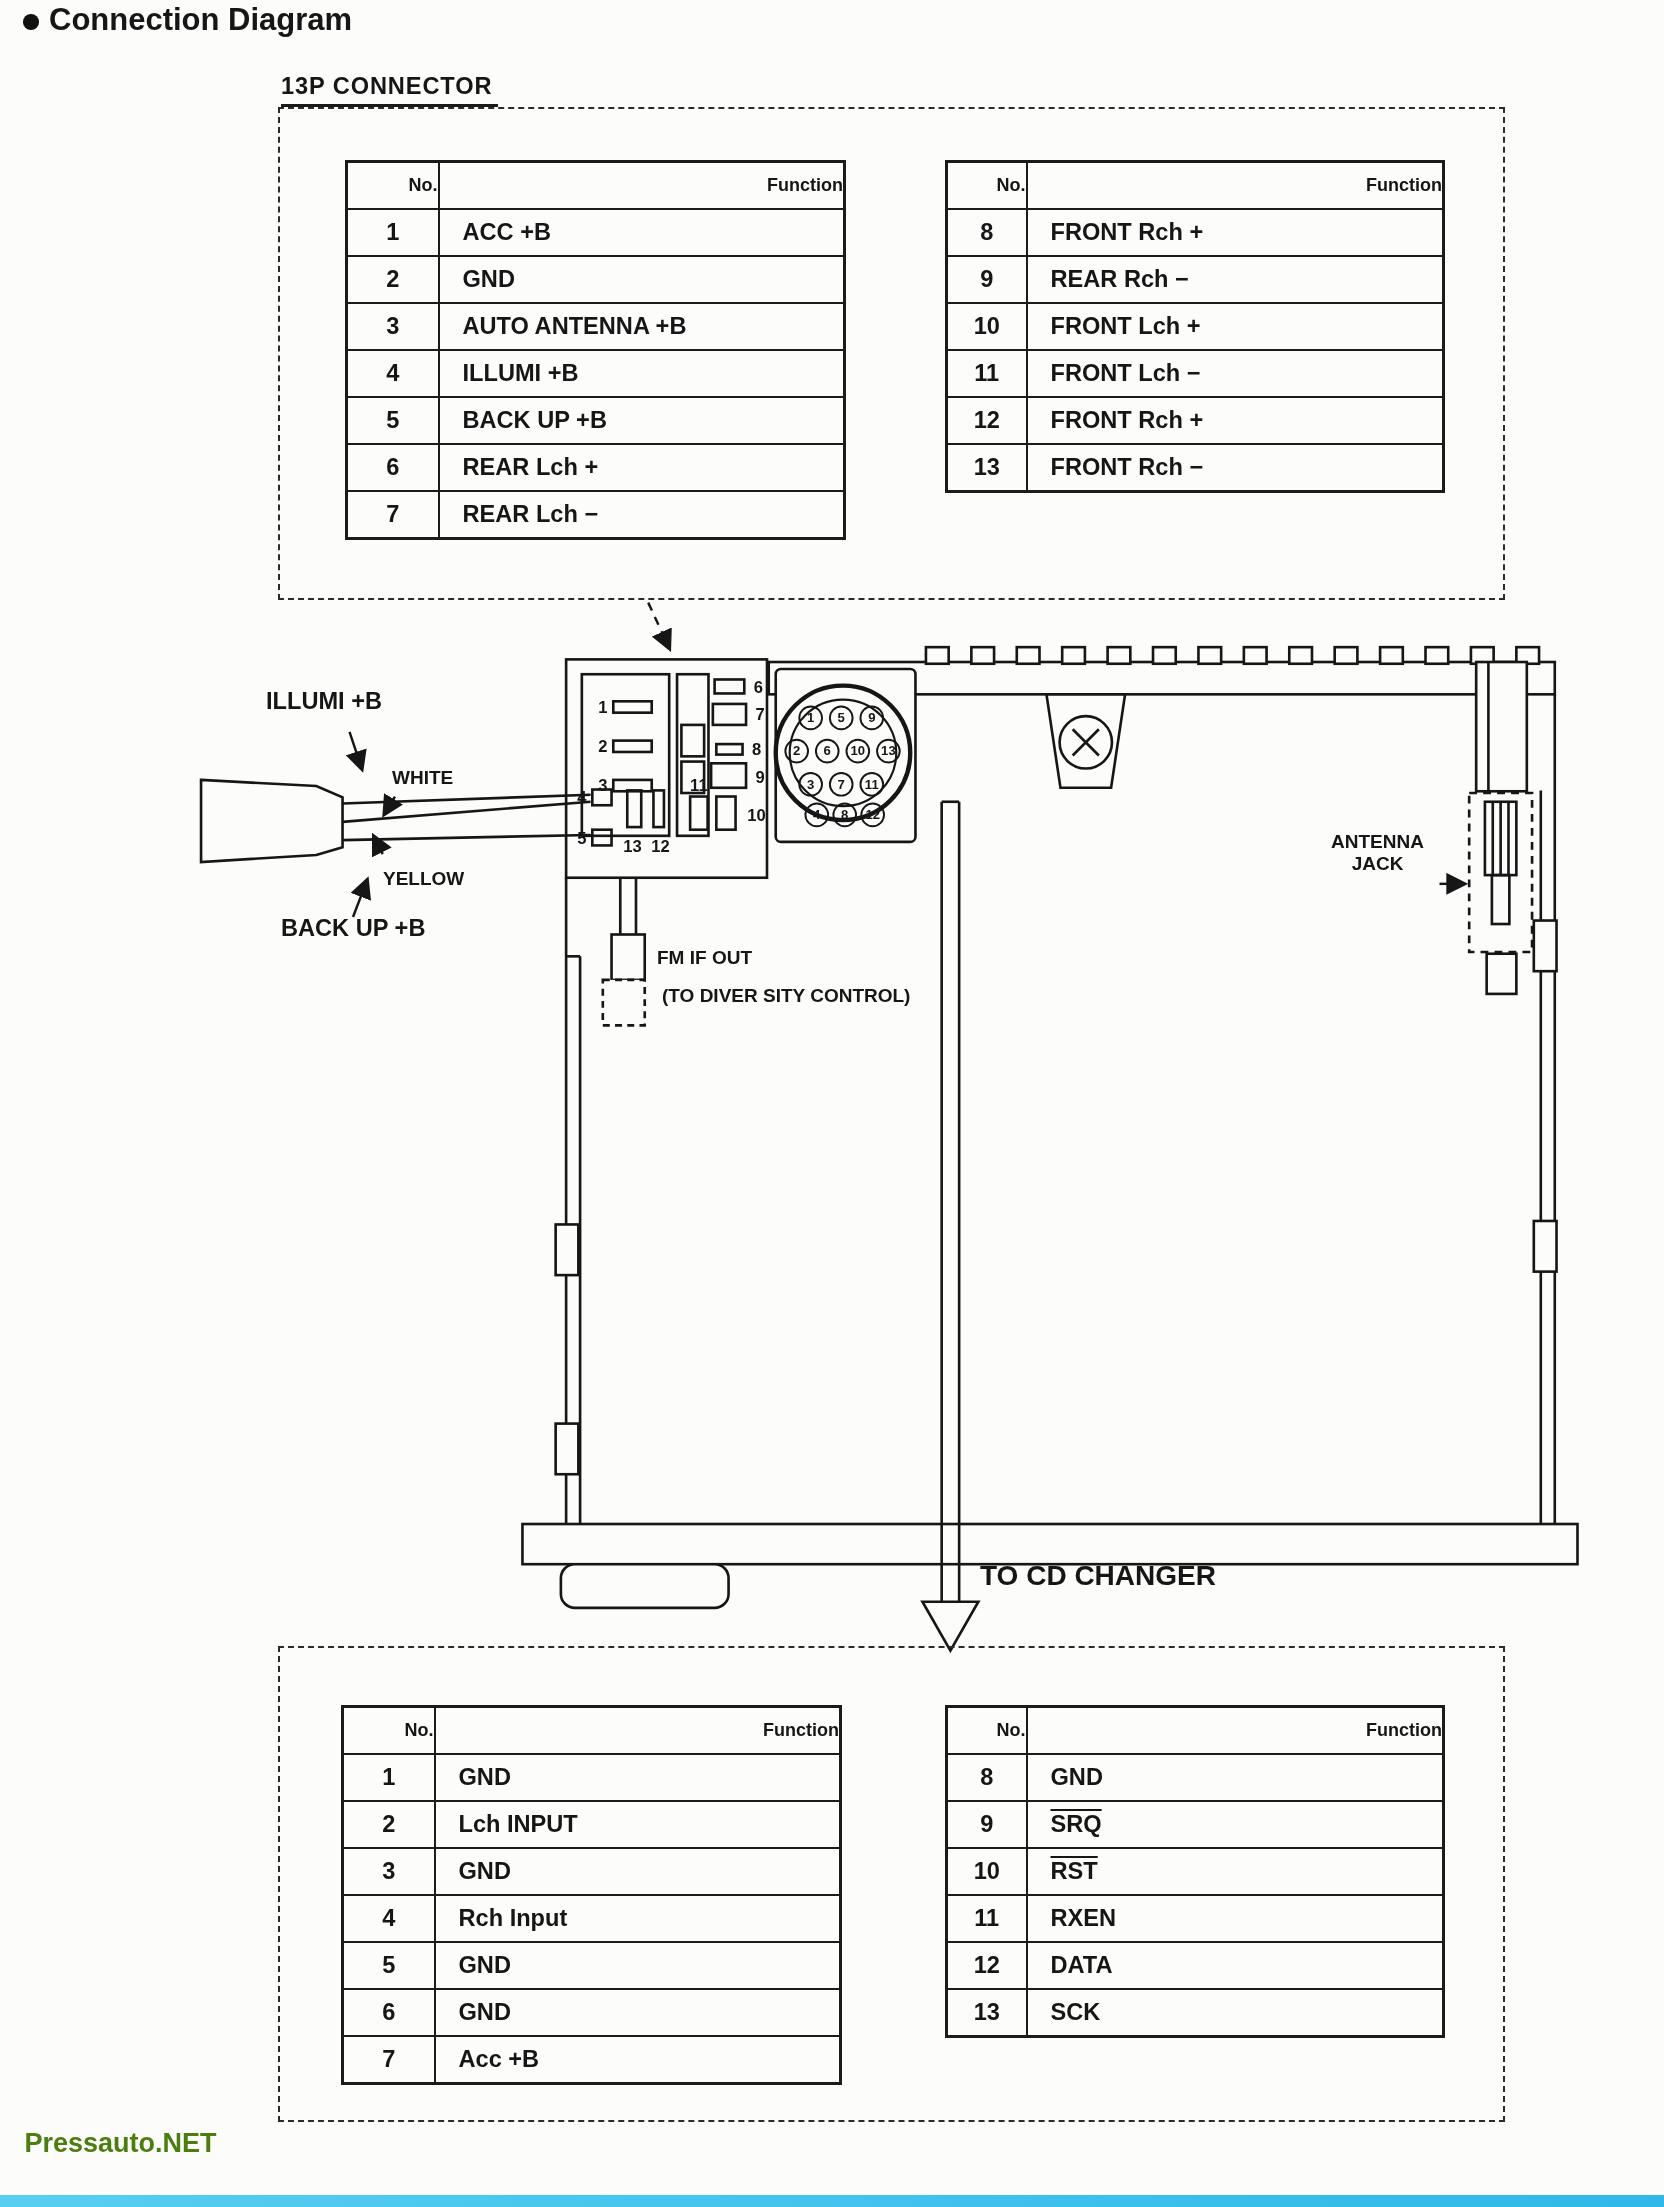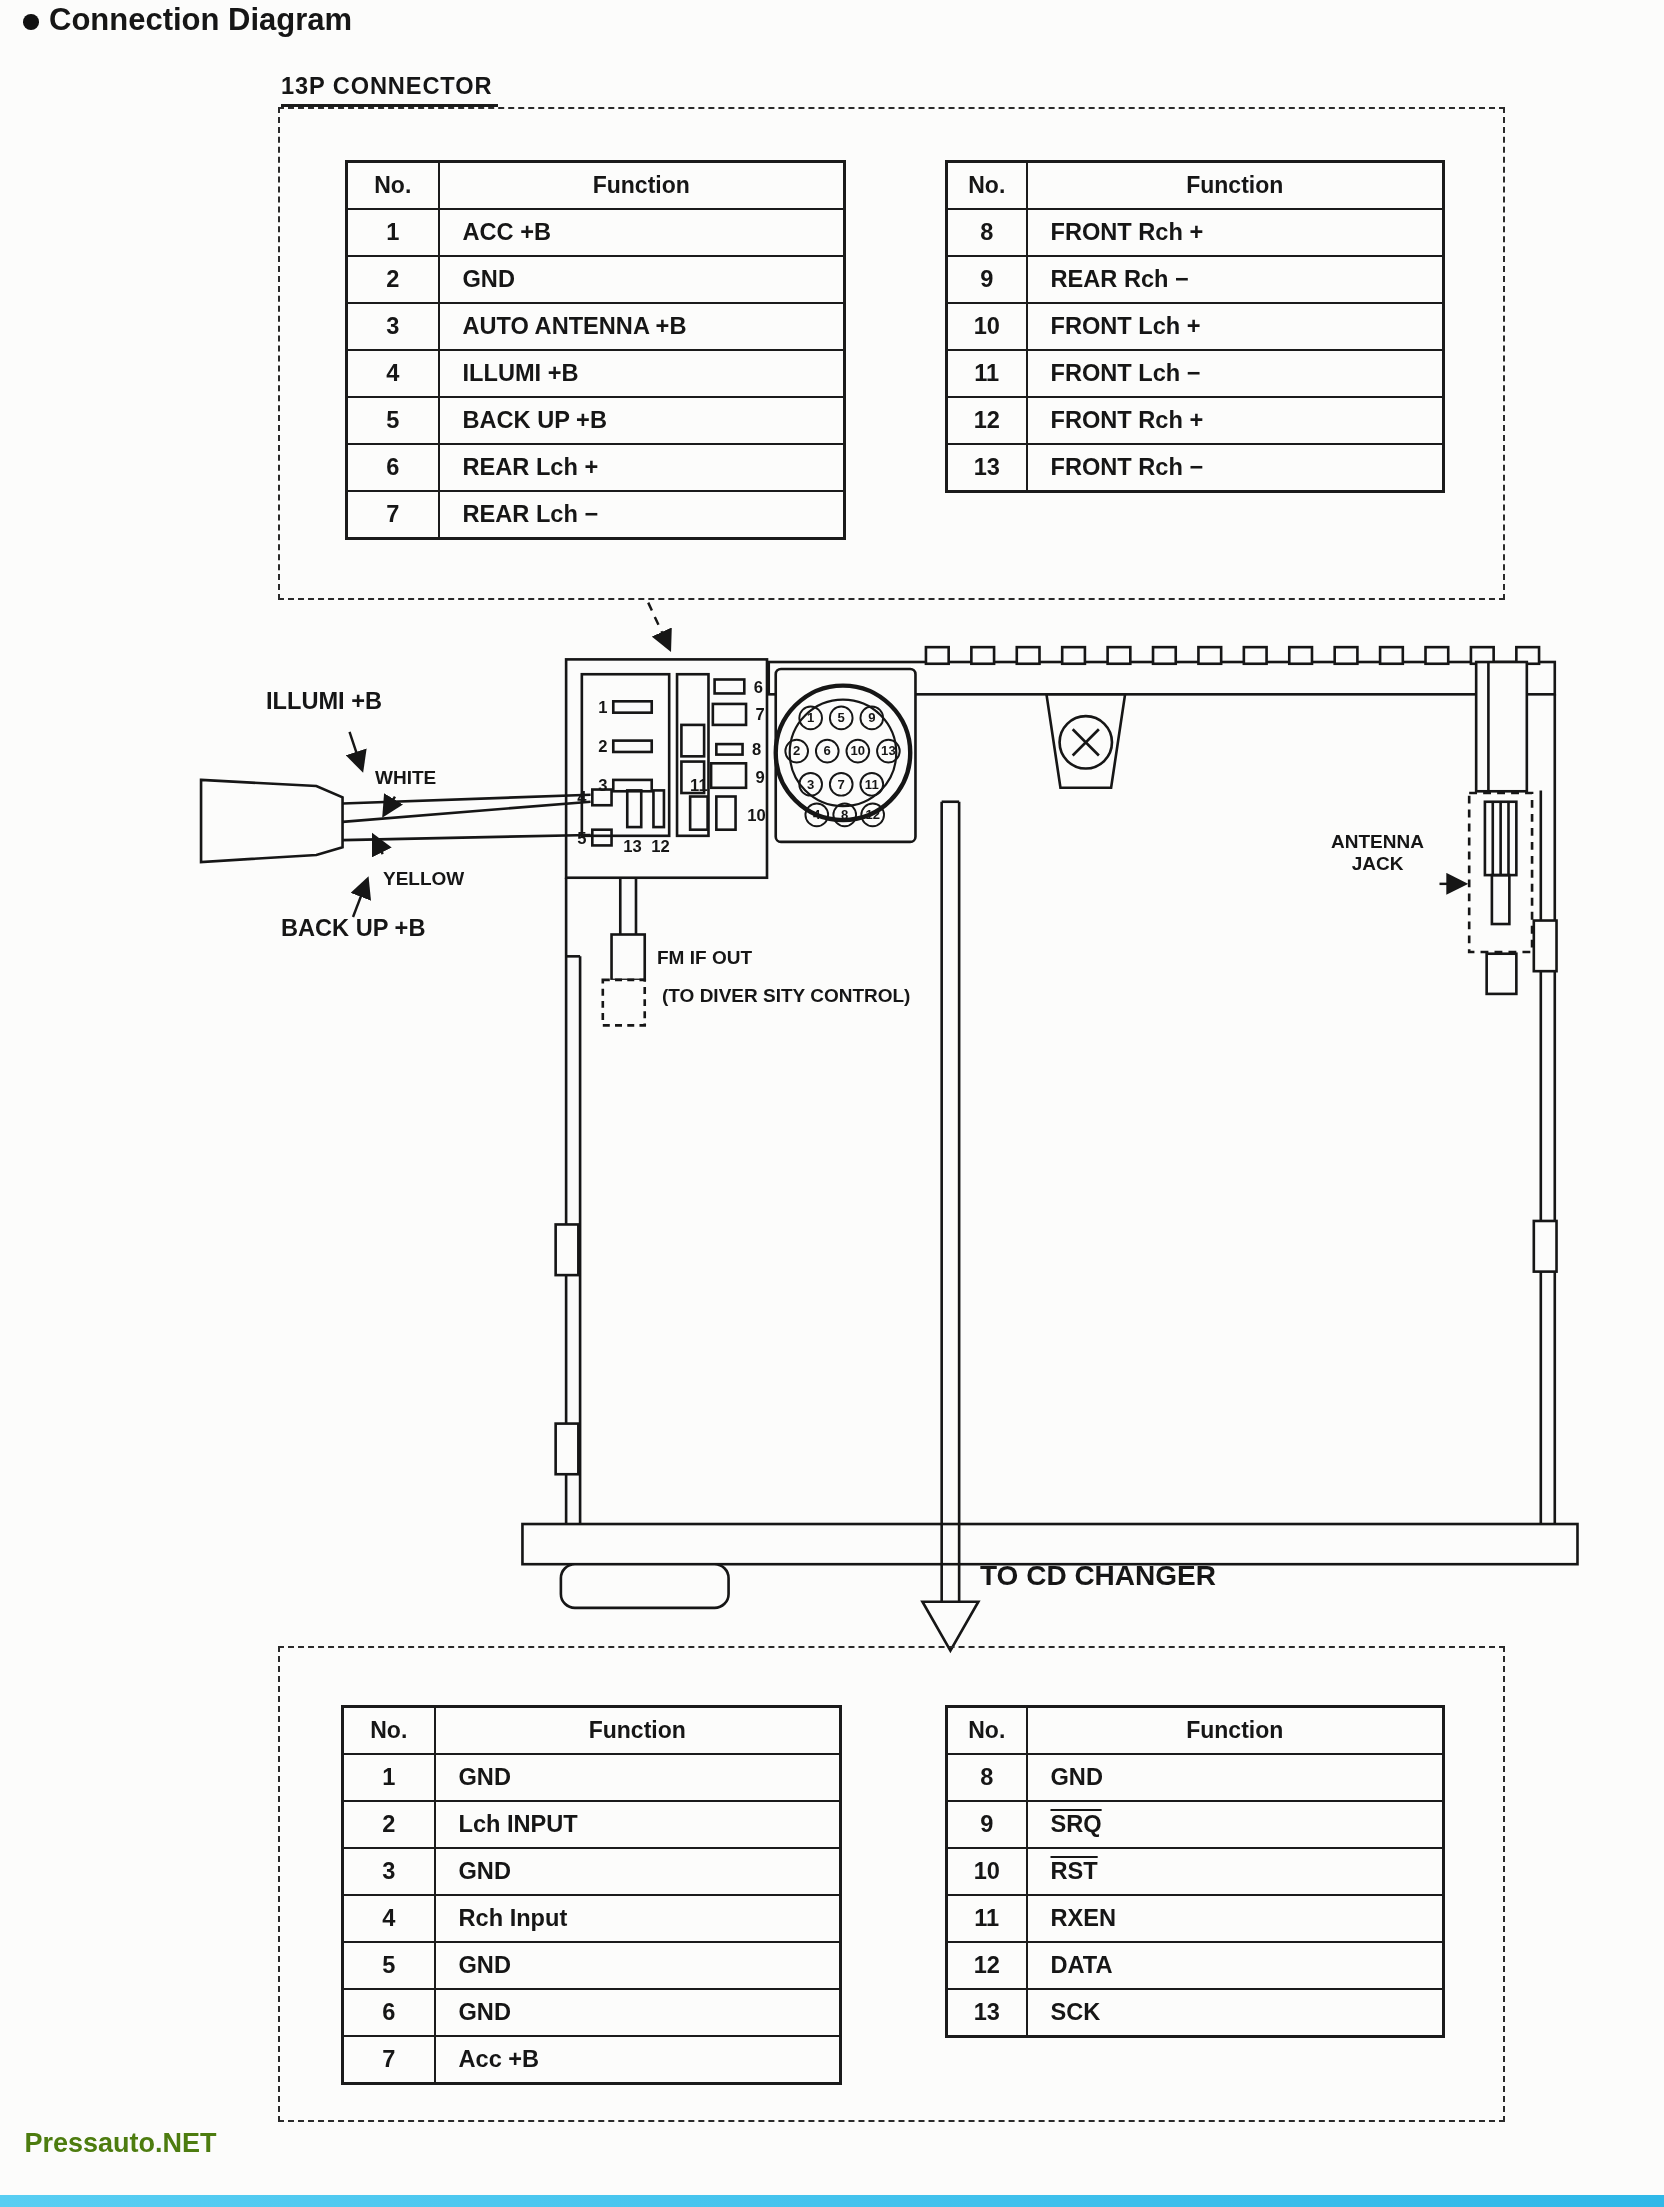--- a/index.html
+++ b/index.html
@@ -7,21 +7,21 @@
        font-family:"Liberation Sans",sans-serif;color:#161616;overflow:hidden}
   .lbl{position:absolute;font-weight:bold;color:#161616;white-space:nowrap}
   .dashed-box{position:absolute;border:2.6px dashed #2b2b2b}
   #page-title{position:absolute;left:49px;top:1.7px;font-size:31px;font-weight:bold}
   #title-bullet{position:absolute;left:23px;top:14px;width:15.7px;height:15.7px;border-radius:50%;background:#111}
   #conn-label{position:absolute;left:281px;top:73px;font-size:23.6px;font-weight:bold;
               letter-spacing:0.9px;border-bottom:3.1px solid #1a1a1a;padding:0 5.2px 4.4px 0}
   table.ptable{position:absolute;border-collapse:collapse;border:3.5px solid #1b1b1b;background:transparent}
   .ptable th,.ptable td{border:2.2px solid #1b1b1b;font-weight:bold;font-size:23.6px;
                         color:#161616;height:45px;padding:0}
-  .ptable th{text-align:center;font-size:23px}
+  .ptable th{text-align:right;font-size:18px}
   .ptable td.no{text-align:center}
   .ptable td.fn{text-align:left;padding-left:23px}
   .ov{text-decoration:overline;text-decoration-thickness:2.2px}
   svg.art{position:absolute;left:0;top:0;width:1665px;height:2207px}
   svg text{font-family:"Liberation Sans",sans-serif;font-weight:bold;fill:#161616}
   #brand{position:absolute;left:24.5px;top:2128px;font-size:27px;font-weight:bold;color:#4d7c0f}
   #footer-bar{position:absolute;left:0;top:2195px;width:1665px;height:12.2px;
               background:linear-gradient(90deg,#58cef2,#2fb8e8)}
 </style>
 </head>
@@ -263,21 +263,21 @@
     <line x1="400" y1="838" x2="414" y2="880" marker-end="url(#ah)"></line>
     <line x1="452" y1="912" x2="440" y2="932" marker-end="url(#ah)"></line>
     <line x1="438" y1="978" x2="428" y2="958" marker-end="url(#ah)"></line>
     <line x1="404" y1="1050" x2="420" y2="1008" marker-end="url(#ah)"></line>
     <line x1="1648" y1="1012" x2="1676" y2="1012" marker-end="url(#ah)"></line>
     <line x1="742" y1="690" x2="766" y2="742" stroke-dasharray="10 8" marker-end="url(#ah)"></line>
   </g>
 </svg>
 
 <div class="lbl" style="left:266px;top:688px;font-size:23.6px">ILLUMI +B</div>
-<div class="lbl" style="left:375px;top:767px;font-size:19px">WHITE</div>
+<div class="lbl" style="left:392px;top:767px;font-size:19px">WHITE</div>
 <div class="lbl" style="left:383px;top:868px;font-size:19px">YELLOW</div>
 <div class="lbl" style="left:281px;top:915px;font-size:23.6px">BACK UP +B</div>
 <div class="lbl" style="left:657px;top:947px;font-size:19px">FM IF OUT</div>
 <div class="lbl" style="left:662px;top:985px;font-size:19px">(TO DIVER SITY CONTROL)</div>
 <div class="lbl" style="left:1324px;top:831px;width:107px;text-align:center;font-size:19px">
   <div>ANTENNA</div>
   <div>JACK</div>
 </div>
 <div class="lbl" style="left:980px;top:1560px;font-size:28px">TO CD CHANGER</div>
 

